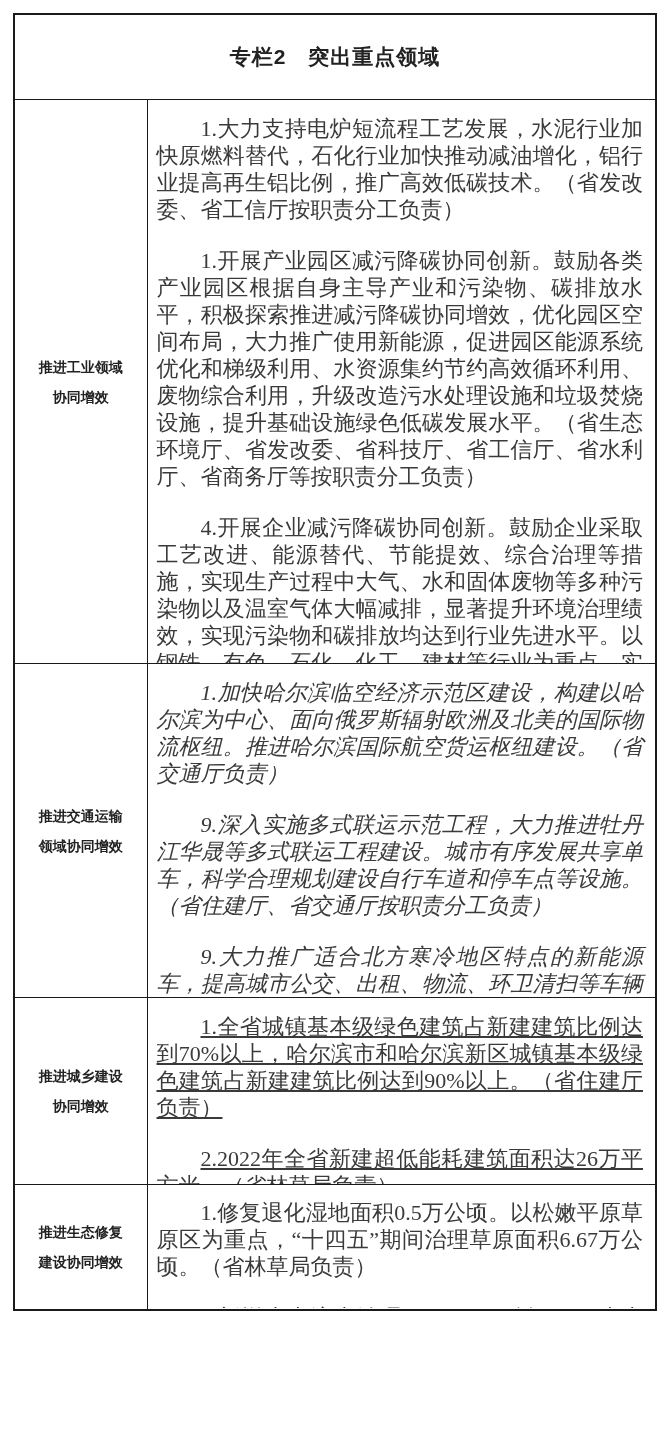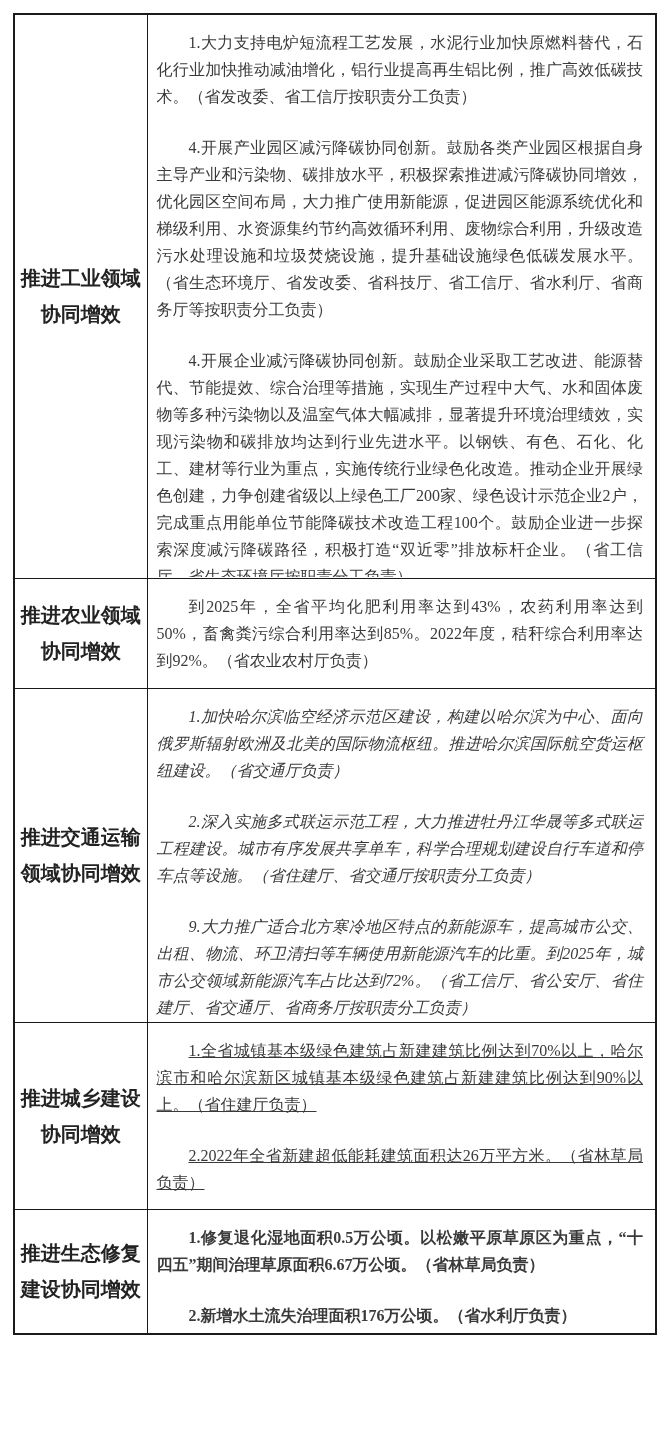--- a/index.html
+++ b/index.html
@@ -35,34 +35,34 @@
     font-family:"Liberation Sans","DejaVu Sans",sans-serif;
     font-weight:bold;
     font-size:21px;
     color:var(--heading);
     letter-spacing:1px;
   }
   .label-cell{
     text-align:center;
     font-family:"Liberation Sans","DejaVu Sans",sans-serif;
     font-weight:bold;
-    font-size:20px;
-    line-height:36px;
+    font-size:14px;
+    line-height:30px;
     color:var(--heading);
     white-space:pre-line;
   }
   .content-cell{vertical-align:top;}
   .cell-inner{
     box-sizing:border-box;
     overflow:hidden;
     padding:4px 12px 4px 9px;
   }
   .cell-inner p{
     margin:24px 0 0 0;
-    font-size:16px;
+    font-size:22px;
     line-height:27px;
     text-indent:2em;
     text-align:justify;
     color:var(--text);
   }
   .cell-inner p:first-child{margin-top:10px;}
   
   .doc-table tr.r0{height:564px;}
   .doc-table tr.r1{height:110px;}
   .doc-table tr.r2{height:334px;}
@@ -71,70 +71,64 @@
 </style>
 </head>
 <body>
 
 <table class="doc-table">
   <colgroup>
     <col style="width:133px">
     <col>
   </colgroup>
   <tbody id="table-body">
+    <tr>
+      <td class="title-cell" colspan="2">专栏2　突出重点领域</td>
+    </tr>
 
   <tr class="r0">
     <td class="label-cell">推进工业领域
 协同增效</td>
     <td class="content-cell">
       <div class="cell-inner" style="height: 562px;">
             <p>1.大力支持电炉短流程工艺发展，水泥行业加快原燃料替代，石化行业加快推动减油增化，铝行业提高再生铝比例，推广高效低碳技术。（省发改委、省工信厅按职责分工负责）</p>
-            <p>4.开展产业园区减污降碳协同创新。鼓励各类产业园区根据自身主导产业和污染物、碳排放水平，积极探索推进减污降碳协同增效，优化园区空间布局，大力推广使用新能源，促进园区能源系统优化和梯级利用、水资源集约节约高效循环利用、废物综合利用，升级改造污水处理设施和垃圾焚烧设施，提升基础设施绿色低碳发展水平。（省生态环境厅、省发改委、省科技厅、省工信厅、省水利厅、省商务厅等按职责分工负责）</p>
+            <p>1.开展产业园区减污降碳协同创新。鼓励各类产业园区根据自身主导产业和污染物、碳排放水平，积极探索推进减污降碳协同增效，优化园区空间布局，大力推广使用新能源，促进园区能源系统优化和梯级利用、水资源集约节约高效循环利用、废物综合利用，升级改造污水处理设施和垃圾焚烧设施，提升基础设施绿色低碳发展水平。（省生态环境厅、省发改委、省科技厅、省工信厅、省水利厅、省商务厅等按职责分工负责）</p>
             <p>4.开展企业减污降碳协同创新。鼓励企业采取工艺改进、能源替代、节能提效、综合治理等措施，实现生产过程中大气、水和固体废物等多种污染物以及温室气体大幅减排，显著提升环境治理绩效，实现污染物和碳排放均达到行业先进水平。以钢铁、有色、石化、化工、建材等行业为重点，实施传统行业绿色化改造。推动企业开展绿色创建，力争创建省级以上绿色工厂200家、绿色设计示范企业2户，完成重点用能单位节能降碳技术改造工程100个。鼓励企业进一步探索深度减污降碳路径，积极打造“双近零”排放标杆企业。（省工信厅、省生态环境厅按职责分工负责）</p>
           </div>
     </td>
   </tr>
 
-  <tr class="r1">
-    <td class="label-cell">推进农业领域
-协同增效</td>
-    <td class="content-cell">
-      <div class="cell-inner" style="height: 108px;">
-            <p>到2025年，全省平均化肥利用率达到43%，农药利用率达到50%，畜禽粪污综合利用率达到85%。2022年度，秸秆综合利用率达到92%。（省农业农村厅负责）</p>
-          </div>
-    </td>
-  </tr>
 
   <tr class="r2">
     <td class="label-cell">推进交通运输
 领域协同增效</td>
     <td class="content-cell">
       <div class="cell-inner" style="height: 332px; font-style: italic;">
             <p>1.加快哈尔滨临空经济示范区建设，构建以哈尔滨为中心、面向俄罗斯辐射欧洲及北美的国际物流枢纽。推进哈尔滨国际航空货运枢纽建设。（省交通厅负责）</p>
-            <p>2.深入实施多式联运示范工程，大力推进牡丹江华晟等多式联运工程建设。城市有序发展共享单车，科学合理规划建设自行车道和停车点等设施。（省住建厅、省交通厅按职责分工负责）</p>
+            <p>9.深入实施多式联运示范工程，大力推进牡丹江华晟等多式联运工程建设。城市有序发展共享单车，科学合理规划建设自行车道和停车点等设施。（省住建厅、省交通厅按职责分工负责）</p>
             <p>9.大力推广适合北方寒冷地区特点的新能源车，提高城市公交、出租、物流、环卫清扫等车辆使用新能源汽车的比重。到2025年，城市公交领域新能源汽车占比达到72%。（省工信厅、省公安厅、省住建厅、省交通厅、省商务厅按职责分工负责）</p>
           </div>
     </td>
   </tr>
 
   <tr class="r3">
     <td class="label-cell">推进城乡建设
 协同增效</td>
     <td class="content-cell">
       <div class="cell-inner" style="height: 185px; text-decoration: underline;">
             <p>1.全省城镇基本级绿色建筑占新建建筑比例达到70%以上，哈尔滨市和哈尔滨新区城镇基本级绿色建筑占新建建筑比例达到90%以上。（省住建厅负责）</p>
             <p>2.2022年全省新建超低能耗建筑面积达26万平方米。（省林草局负责）</p>
           </div>
     </td>
   </tr>
 
   <tr class="r4">
     <td class="label-cell">推进生态修复
 建设协同增效</td>
     <td class="content-cell">
-      <div class="cell-inner" style="height: 123px; font-weight: bold;">
+      <div class="cell-inner" style="height: 123px;">
             <p>1.修复退化湿地面积0.5万公顷。以松嫩平原草原区为重点，“十四五”期间治理草原面积6.67万公顷。（省林草局负责）</p>
             <p>2.新增水土流失治理面积176万公顷。（省水利厅负责）</p>
           </div>
     </td>
   </tr>
 </tbody>
 </table>
 
 </body></html>

